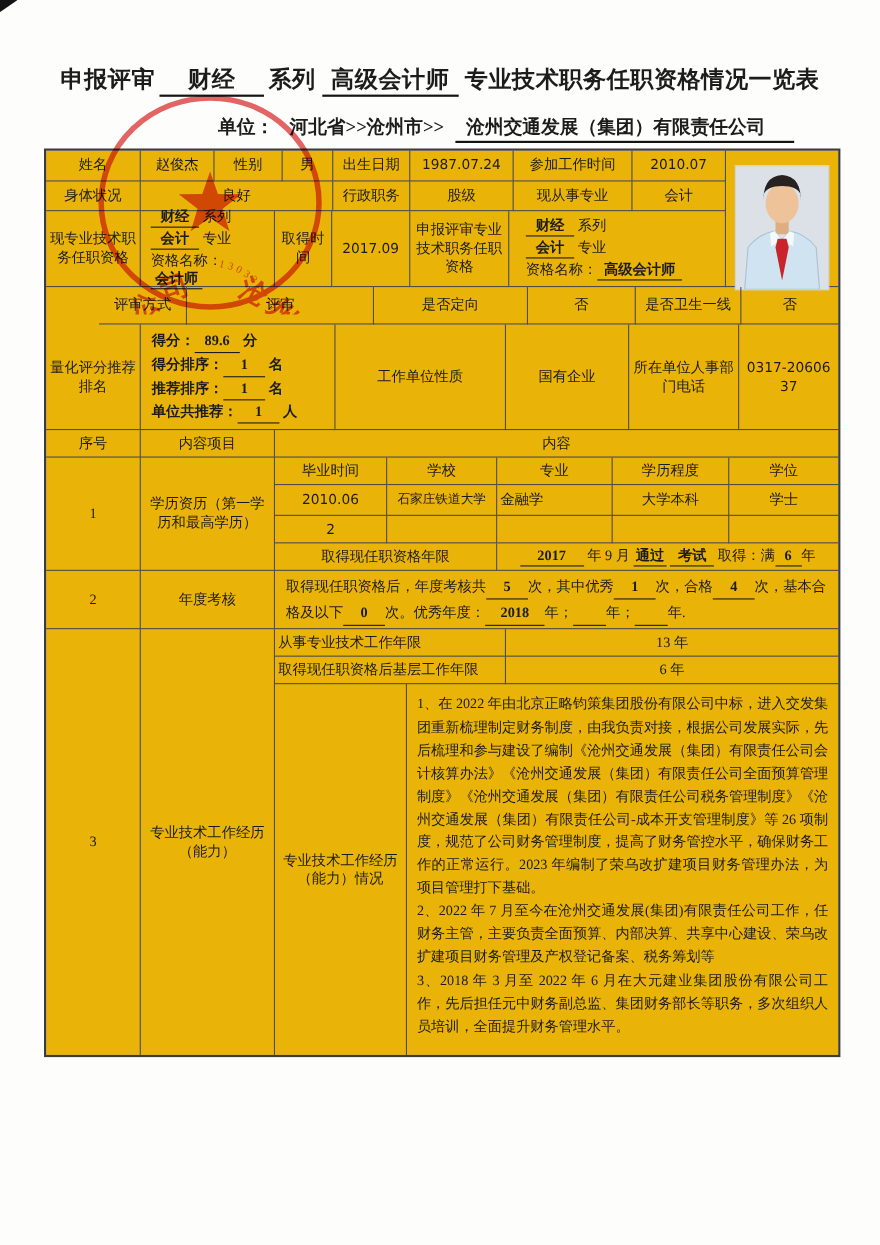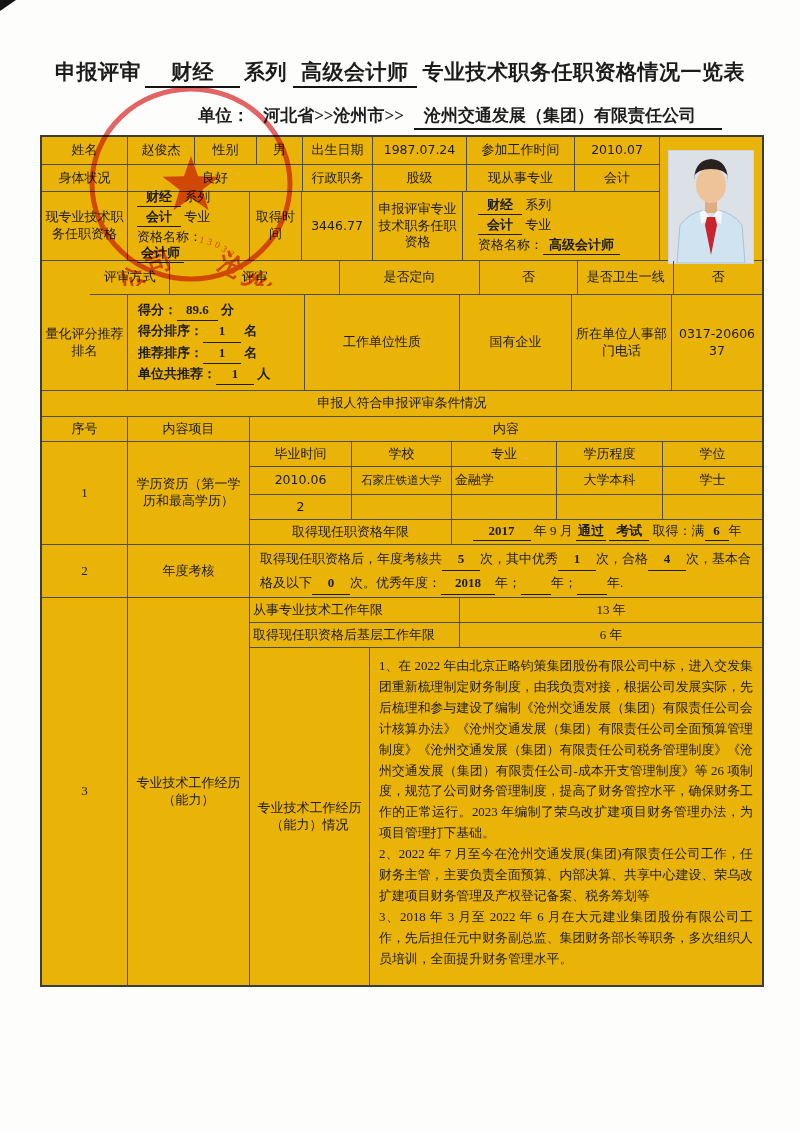--- a/index.html
+++ b/index.html
@@ -82,21 +82,21 @@
         <div class="tr" style="height:69px;">
           <div class="c kr" style="width:86px;">现专业技术职务任职资格</div>
           <div class="c kr" style="width:122px;">
             <span class="vblock">
               <span class="ln"><span class="u">财经</span> <span>系列</span></span>
               <span class="ln"><span class="u">会计</span> <span>专业</span></span>
               <span class="ln"><span>资格名称：</span><span class="u" style="padding:0 4px;">会计师</span></span>
             </span>
           </div>
           <div class="c kr" style="width:52px;">取得时间</div>
-          <div class="c kr num" style="width:71px;">3446.77</div>
+          <div class="c kr num" style="width:71px;">2017.09</div>
           <div class="c kr" style="width:90px;">申报评审专业技术职务任职资格</div>
           <div class="c kr" style="width:197px;">
             <span class="vblock" style="padding-left:12px;">
               <span class="ln"><span class="u">财经</span> <span>系列</span></span>
               <span class="ln"><span class="u">会计</span> <span>专业</span></span>
               <span class="ln"><span>资格名称：</span><span class="u" style="padding:0 6px;">高级会计师</span></span>
             </span>
           </div>
         </div>
       </div>
@@ -130,23 +130,20 @@
         <span class="ln"><span>得分排序：</span><span class="u">1</span> <span>名</span></span>
         <span class="ln"><span>推荐排序：</span><span class="u">1</span> <span>名</span></span>
         <span class="ln"><span>单位共推荐：</span><span class="u">1</span> <span>人</span></span>
       </div>
       <div class="c" style="width:155px;">工作单位性质</div>
       <div class="c" style="width:112px;">国有企业</div>
       <div class="c" style="width:100px;">所在单位人事部门电话</div>
       <div class="c num" style="width:90px;">0317-2060637</div>
     </div>
 
-    <div class="tr" style="height:26px;">
-      <div class="c" style="width:720px;">申报人符合申报评审条件情况</div>
-    </div>
 
     <div class="tr" style="height:25px;">
       <div class="c" style="width:86px;">序号</div>
       <div class="c" style="width:122px;">内容项目</div>
       <div class="c" style="width:512px;">内容</div>
     </div>
 
     <div class="tr" style="height:103px;">
       <div class="c kr" style="width:86px;">1</div>
       <div class="c kr" style="width:122px;">学历资历（第一学历和最高学历）</div>

